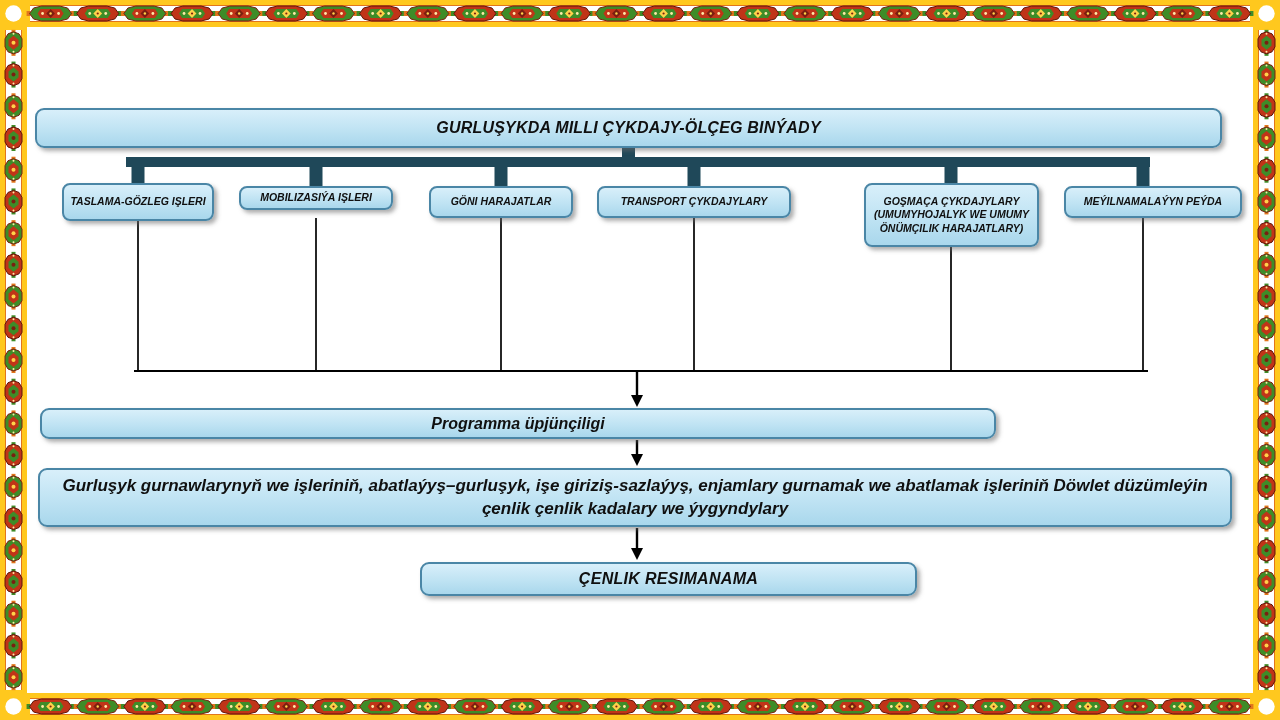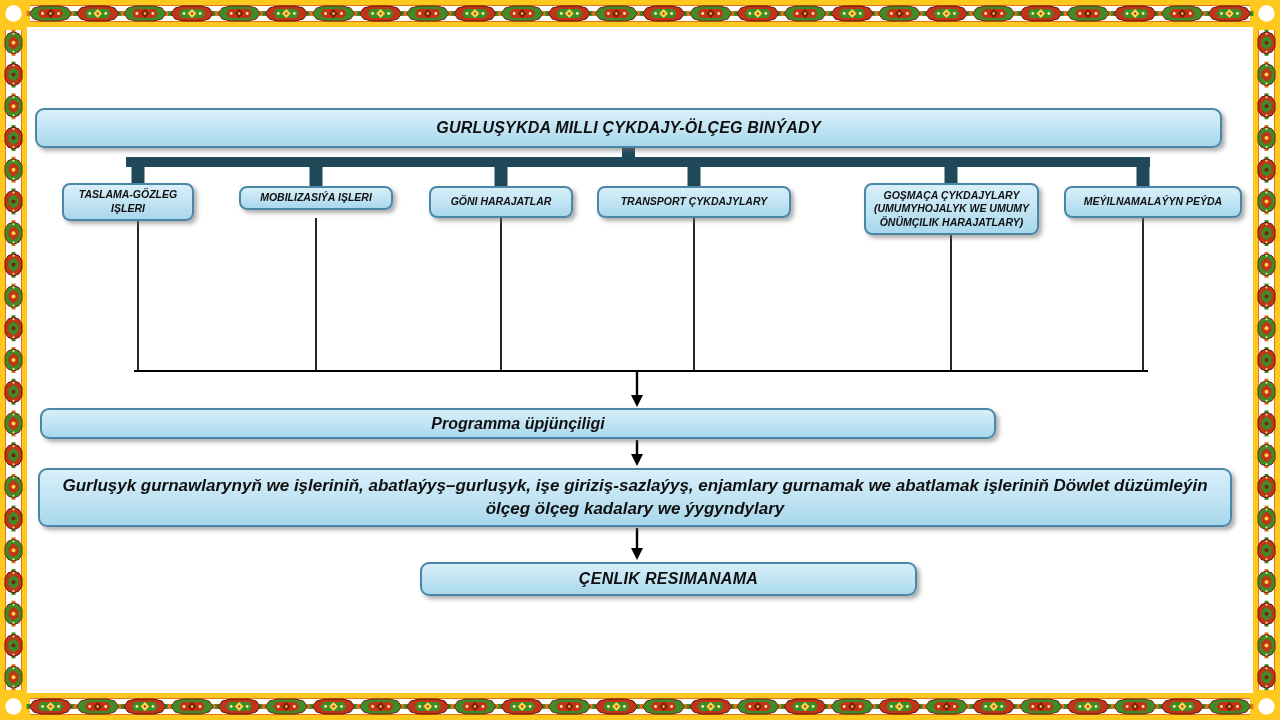--- a/index.html
+++ b/index.html
@@ -11,25 +11,25 @@
   .box {
     position:absolute; box-sizing:border-box;
     background:linear-gradient(180deg,#d8effa 0%,#bfe3f3 55%,#a9d7ec 100%);
     border:2px solid #4a86a6; border-radius:9px;
     box-shadow:3px 3px 4px rgba(105,105,105,0.55);
     display:flex; align-items:center; justify-content:center;
     text-align:center; color:#101010; font-weight:bold;
   }
   #root-box      { left:35px;  top:108px; width:1187px; height:40px; font-size:16px; letter-spacing:0.2px; }
   .cat           { font-size:10.5px; line-height:1.3; padding:2px 4px; border-radius:8px; }
-  #cat-0 { left:62px;   top:183px; width:132px; height:38px; }
+  #cat-0 { left:62px;   top:183px; width:152px; height:38px; }
   #cat-1 { left:239px;  top:186px; width:154px; height:24px; }
   #cat-2 { left:429px;  top:186px; width:144px; height:32px; }
   #cat-3 { left:597px;  top:186px; width:194px; height:32px; }
-  #cat-4 { left:864px;  top:183px; width:175px; height:52px; }
+  #cat-4 { left:864px;  top:183px; width:175px; height:64px; }
   #cat-5 { left:1064px; top:186px; width:178px; height:32px; }
   #program-box   { left:40px;  top:408px; width:956px; height:31px; font-size:16px; }
   #standards-box { left:38px;  top:468px; width:1194px; height:59px; font-size:17px; line-height:1.32; padding:0 14px; }
   #result-box    { left:420px; top:562px; width:497px;  height:34px; font-size:16px; letter-spacing:0.3px; }
 </style>
 </head>
 <body>
 
 <div class="stage">
 
@@ -257,20 +257,20 @@
   </div>
   <div class="box cat" id="cat-5">
     <span>MEÝILNAMALAÝYN PEÝDA</span>
   </div>
 
   <div class="box" id="program-box">
     <span>Programma üpjünçiligi</span>
   </div>
 
   <div class="box" id="standards-box">
-    <span>Gurluşyk gurnawlarynyň we işleriniň, abatlaýyş–gurluşyk, işe giriziş-sazlaýyş, enjamlary gurnamak we abatlamak işleriniň Döwlet düzümleýin ölçeg ölçeg kadalary we ýygyndylary</span>
+    <span>Gurluşyk gurnawlarynyň we işleriniň, abatlaýyş–gurluşyk, işe giriziş-sazlaýyş, enjamlary gurnamak we abatlamak işleriniň Döwlet düzümleýin çenlik çenlik kadalary we ýygyndylary</span>
   </div>
 
   <div class="box" id="result-box">
     <span>ÇENLIK RESIMANAMA</span>
   </div>
 
 </div>
 
 </body></html>

